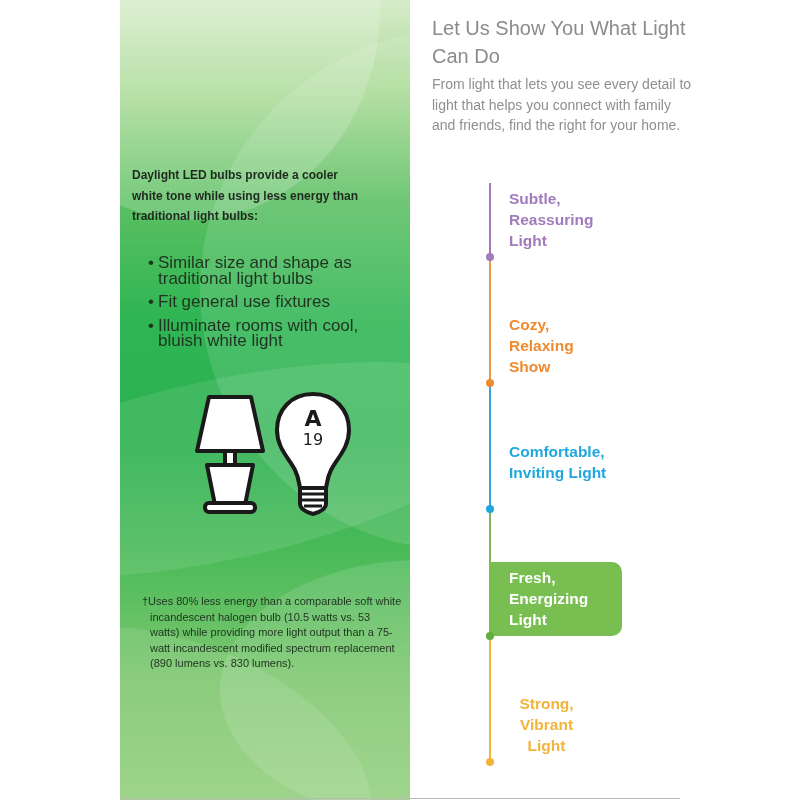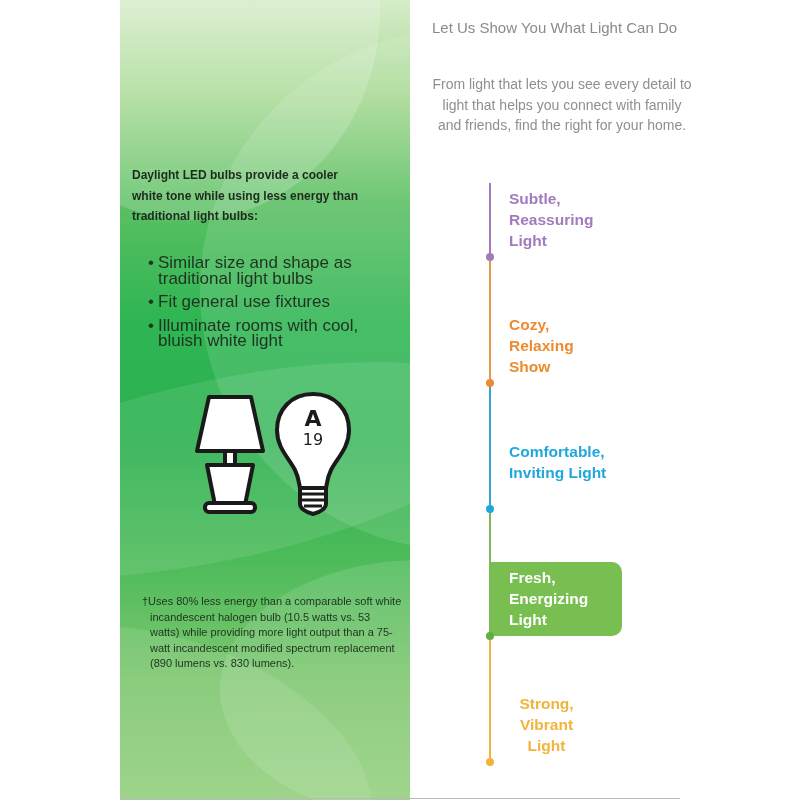--- a/index.html
+++ b/index.html
@@ -39,28 +39,27 @@
     .footnote {
       position: absolute; left: 142px; top: 594px; width: 260px;
       color: #1f3320; font-size: 11px; line-height: 15.5px;
       font-family: "Liberation Sans", sans-serif;
     }
     .footnote .fn1 { padding-left: 8px; text-indent: -8px; }
     .footnote .fn2 { margin-top: 8px; }
 
     .heading {
       position: absolute; left: 432px; top: 14px; width: 260px;
-      color: #8a8b8d; font-size: 15px; line-height: 28px;
+      color: #8a8b8d; font-size: 20px; line-height: 28px;
       font-family: "Liberation Sans", sans-serif;
     }
     .subheading {
       position: absolute; left: 432px; top: 74px; width: 260px;
       color: #8e8f91; font-size: 14px; line-height: 20.5px;
       font-family: "Liberation Sans", sans-serif;
-      text-align: center;
     }
 
     .timeline { position: absolute; left: 0; top: 16px; width: 694px; height: 800px; }
     .seg { position: absolute; left: 489px; width: 2px; }
     .dot { position: absolute; left: 486px; width: 8px; height: 8px; border-radius: 50%; }
     .t-label {
       position: absolute; left: 509px; font-size: 15.5px; line-height: 21px; font-weight: bold;
       font-family: "Liberation Sans", sans-serif;
     }
     .highlight-box {

